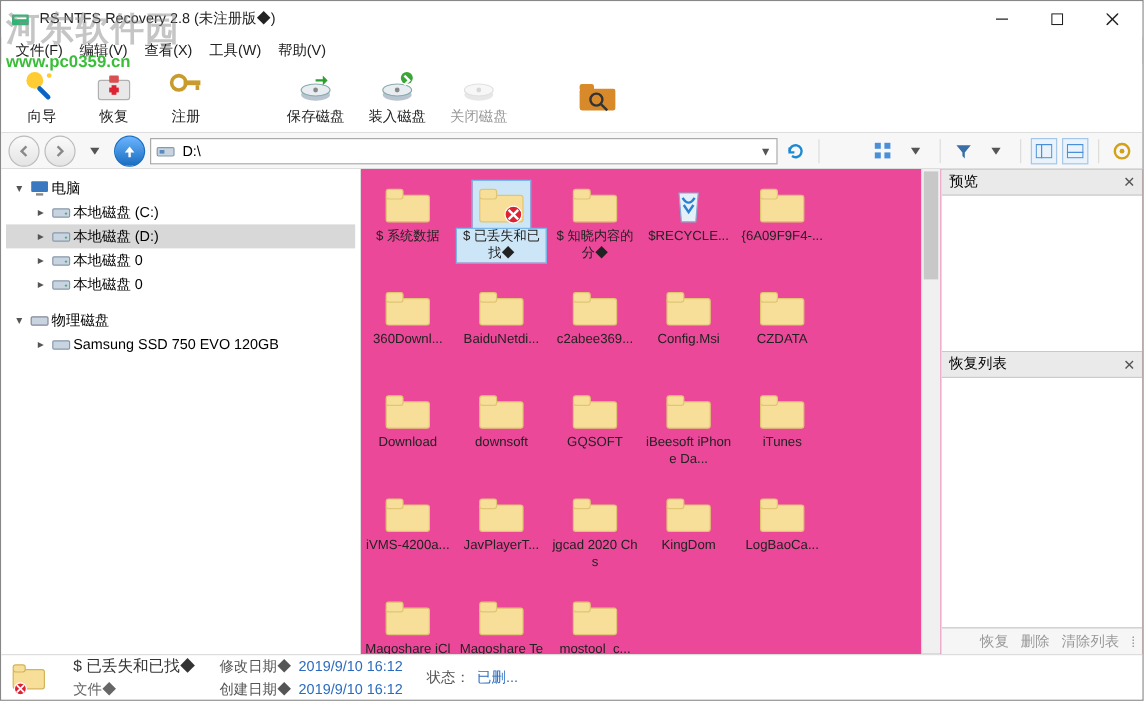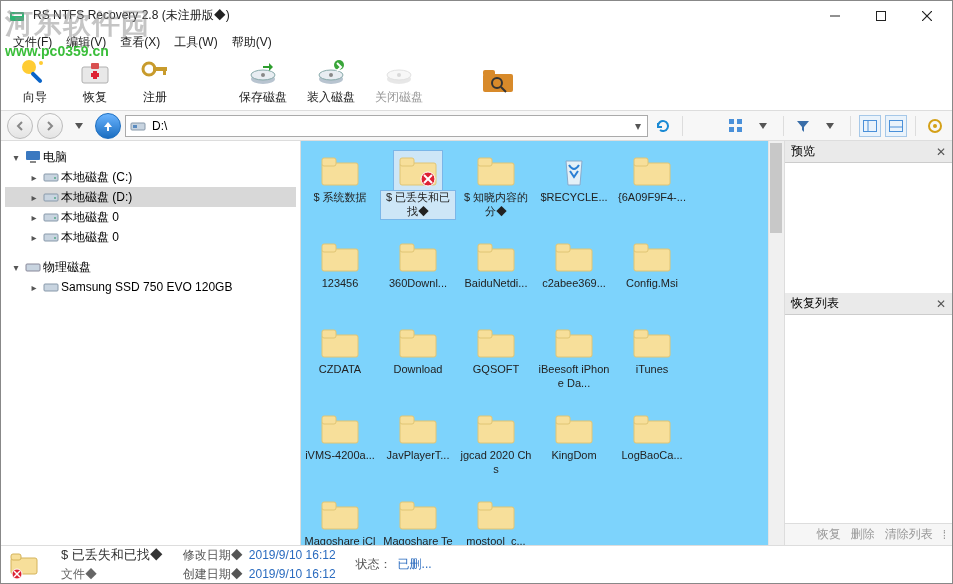--- a/index.html
+++ b/index.html
@@ -37,21 +37,21 @@
 .addrbox .drvico { width: 18px; height: 16px; margin: 0 4px; }
 .addrbox input { border: none; outline: none; flex: 1; font-size: 12px; }
 .addrbox .dd { width: 18px; text-align: center; color: #555; }
 .smallbtn { width: 22px; height: 22px; display: flex; align-items: center; justify-content: center; border: 1px solid transparent; }
 .smallbtn.framed { border: 1px solid #a6c8e8; background: #eaf3fb; }
 .sep { width: 1px; height: 20px; background: #ddd; margin: 0 4px; }
 
 
 .mainsplit { display: flex; height: 404px; }
 .treepane { width: 300px; border-right: 1px solid #ddd; padding: 6px 4px; overflow: auto; background: #fff; }
-.filepane { flex: 1; position: relative; overflow-y: auto; overflow-x: hidden; background: #7dd3fc; padding: 8px 0 0 0; }
+.filepane { flex: 1; position: relative; overflow-y: auto; overflow-x: hidden; background: #ec4899; padding: 8px 0 0 0; }
 .rightpane { width: 168px; border-left: 1px solid #ddd; display: flex; flex-direction: column; background: #7f1d1d; }
 
 
 .treerow { display: flex; align-items: center; height: 20px; padding-left: 4px; gap: 2px; white-space: nowrap; }
 .treerow.lvl1 { padding-left: 4px; }
 .treerow.lvl2 { padding-left: 22px; }
 .treerow .tw { width: 14px; text-align: center; color: #555; font-size: 10px; }
 .treerow .tico { width: 16px; height: 16px; display: flex; align-items: center; justify-content: center; }
 .treerow.selected { background: #d8d8d8; }
 .treerow.selected .lbl { }
@@ -423,29 +423,20 @@
           </div>
     <div class="flbl">{6A09F9F4-...</div>
         </div>
         <div class="fileitem">
           <div class="fico">
             <svg width="44" height="36">
               <rect x="4" y="10" width="36" height="22" rx="2" fill="#f7df9a" stroke="#e0c574"></rect>
               <rect x="4" y="5" width="14" height="8" rx="2" fill="#f7df9a" stroke="#e0c574"></rect>
             </svg>
           </div>
-    <div class="flbl">123456</div>
-        </div>
-        <div class="fileitem">
-          <div class="fico">
-            <svg width="44" height="36">
-              <rect x="4" y="10" width="36" height="22" rx="2" fill="#f7df9a" stroke="#e0c574"></rect>
-              <rect x="4" y="5" width="14" height="8" rx="2" fill="#f7df9a" stroke="#e0c574"></rect>
-            </svg>
-          </div>
     <div class="flbl">360Downl...</div>
         </div>
         <div class="fileitem">
           <div class="fico">
             <svg width="44" height="36">
               <rect x="4" y="10" width="36" height="22" rx="2" fill="#f7df9a" stroke="#e0c574"></rect>
               <rect x="4" y="5" width="14" height="8" rx="2" fill="#f7df9a" stroke="#e0c574"></rect>
             </svg>
           </div>
     <div class="flbl">BaiduNetdi...</div>
@@ -478,20 +469,29 @@
     <div class="flbl">CZDATA</div>
         </div>
         <div class="fileitem">
           <div class="fico">
             <svg width="44" height="36">
               <rect x="4" y="10" width="36" height="22" rx="2" fill="#f7df9a" stroke="#e0c574"></rect>
               <rect x="4" y="5" width="14" height="8" rx="2" fill="#f7df9a" stroke="#e0c574"></rect>
             </svg>
           </div>
     <div class="flbl">Download</div>
+        </div>
+        <div class="fileitem">
+          <div class="fico">
+            <svg width="44" height="36">
+              <rect x="4" y="10" width="36" height="22" rx="2" fill="#f7df9a" stroke="#e0c574"></rect>
+              <rect x="4" y="5" width="14" height="8" rx="2" fill="#f7df9a" stroke="#e0c574"></rect>
+            </svg>
+          </div>
+    <div class="flbl">downsoft</div>
         </div>
         <div class="fileitem">
           <div class="fico">
             <svg width="44" height="36">
               <rect x="4" y="10" width="36" height="22" rx="2" fill="#f7df9a" stroke="#e0c574"></rect>
               <rect x="4" y="5" width="14" height="8" rx="2" fill="#f7df9a" stroke="#e0c574"></rect>
             </svg>
           </div>
     <div class="flbl">GQSOFT</div>
         </div>

